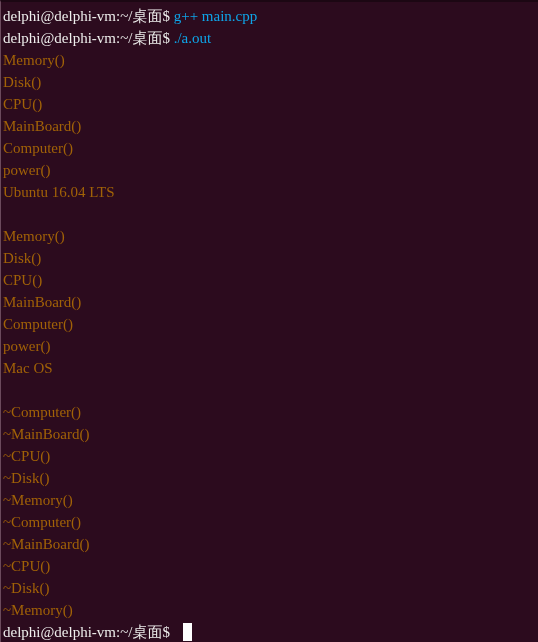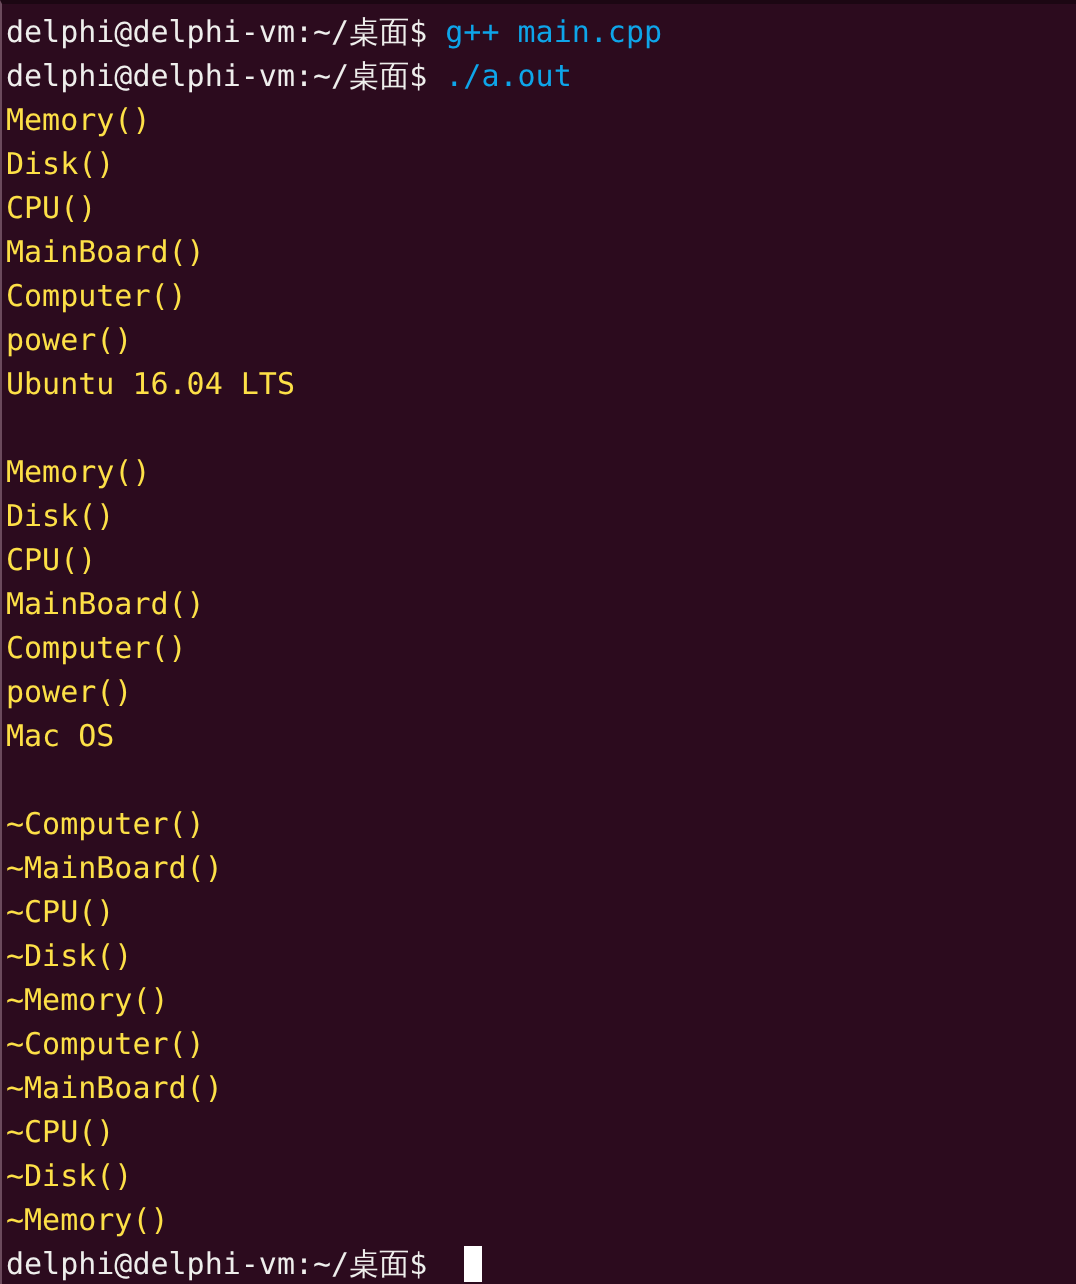--- a/index.html
+++ b/index.html
@@ -36,29 +36,30 @@
     display: block;
     height: 22px;
     white-space: pre;
     letter-spacing: 0px;
   }
   .line.blank {
     height: 22px;
   }
   .seg {
     white-space: pre;
+    font-family: Liberation Serif, serif;
   }
   .seg-prompt {
     color: #EEEEEC;
   }
   .seg-cmd {
     color: #0ea5e9;
   }
   .seg-out {
-    color: #fde047;
+    color: #a16207;
   }
   .cursor-block {
     display: inline-block;
     width: 9px;
     height: 18px;
     background: #ffffff;
     vertical-align: -4px;
     margin-left: 9px;
   }
 </style>

